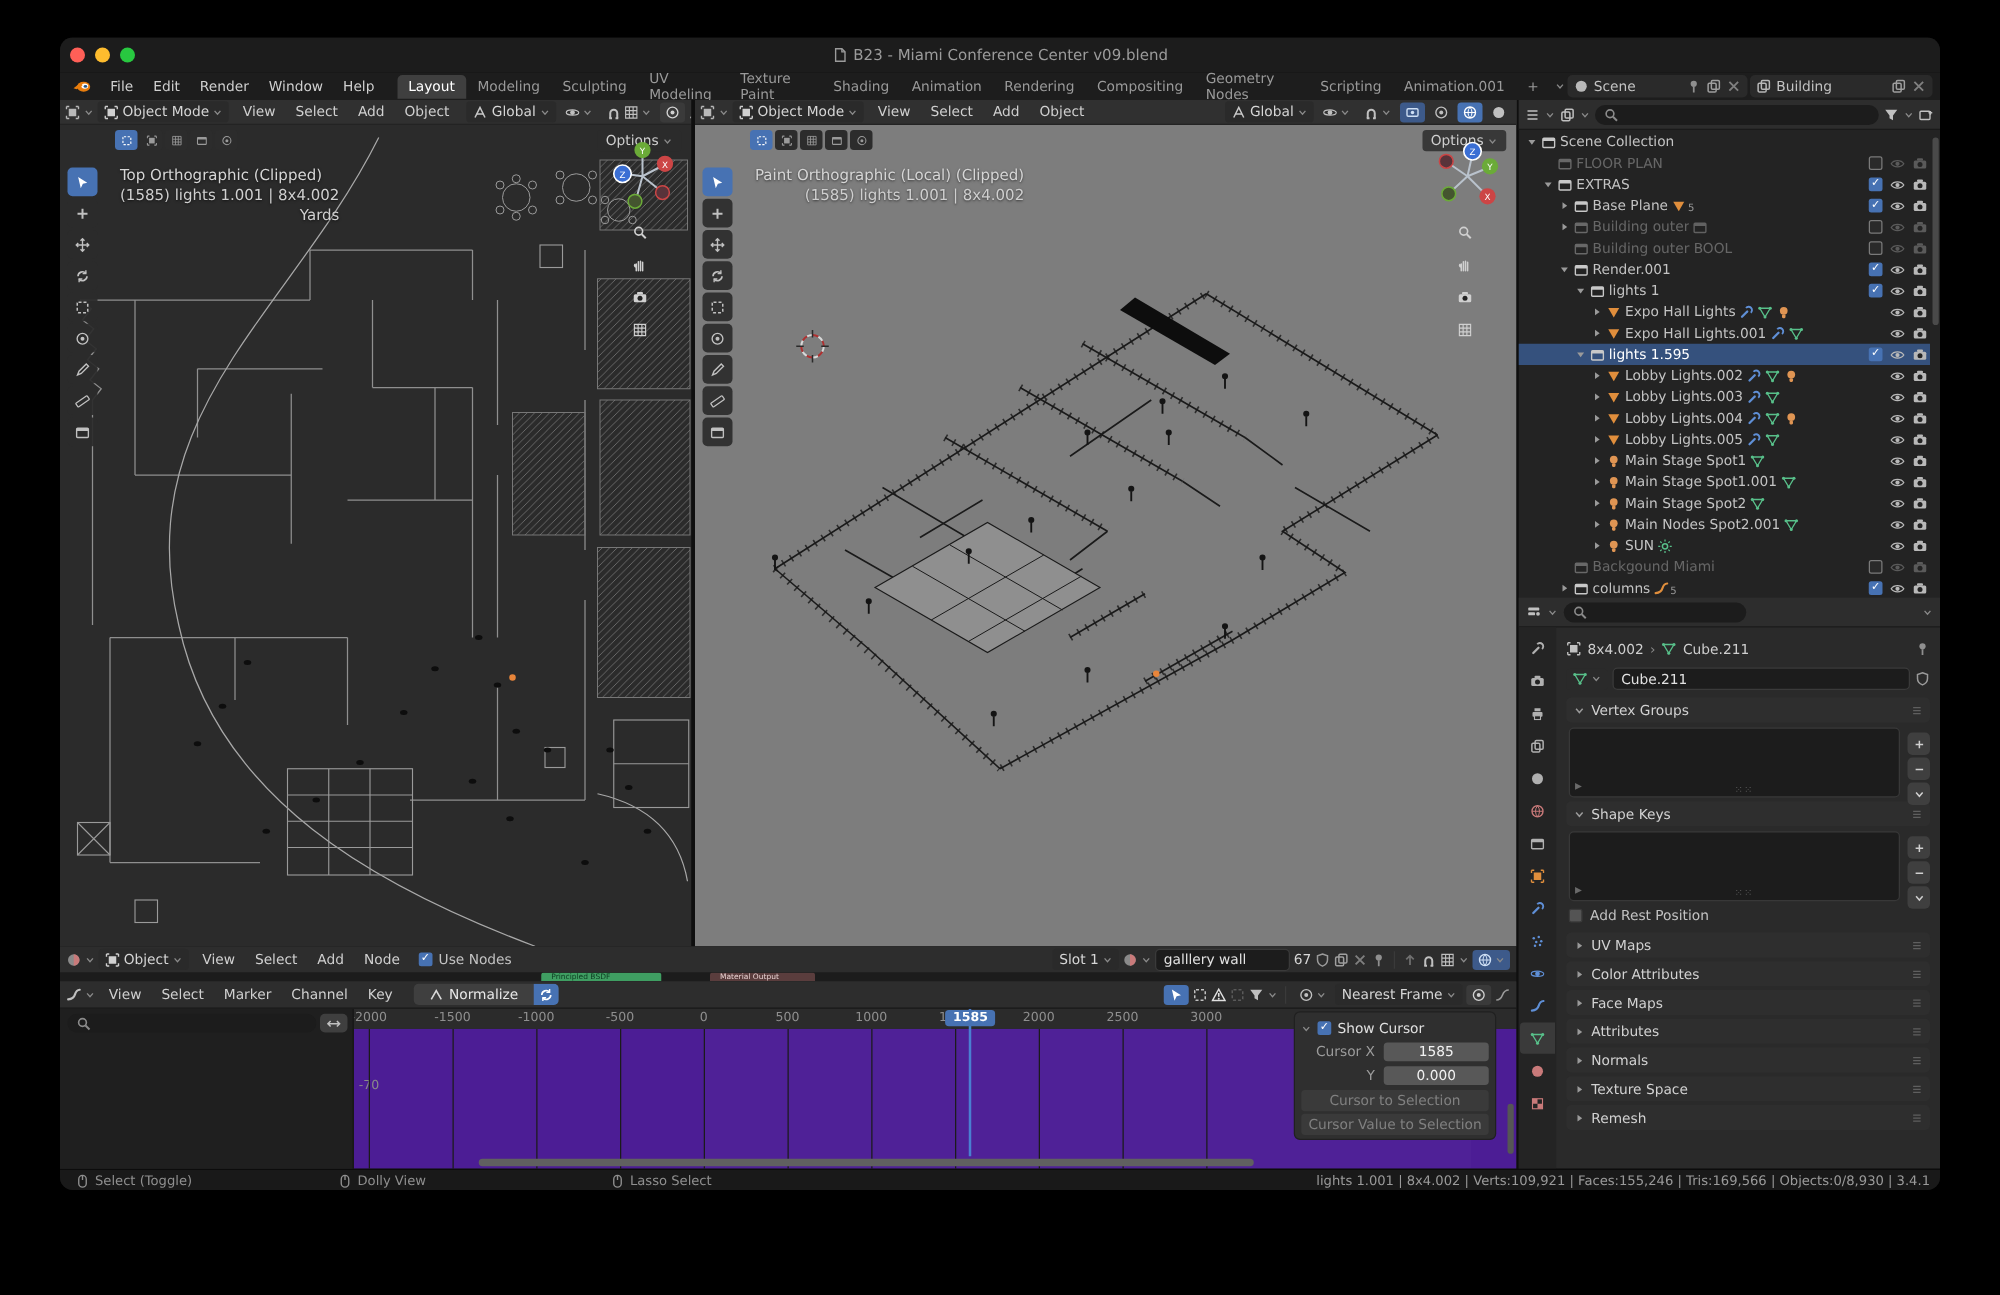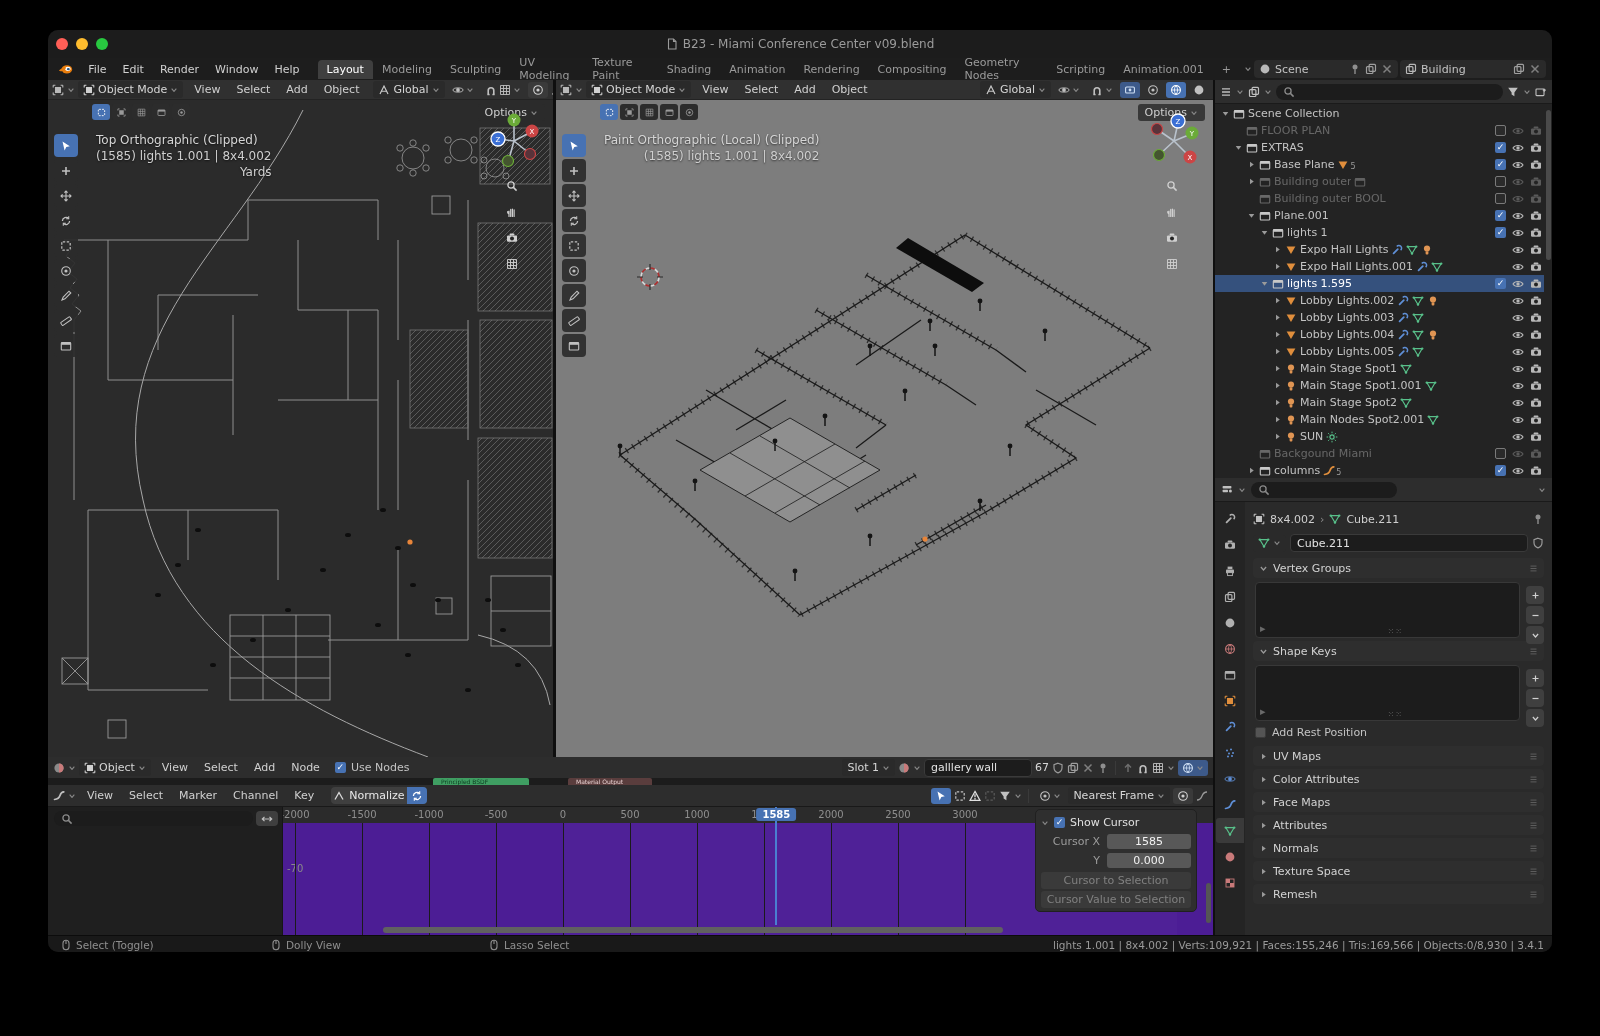--- a/index.html
+++ b/index.html
@@ -90,21 +90,21 @@
   .g-header { position:absolute; left:0; top:0; right:0; height:22px; background:#2d2d2d; border-bottom:1px solid #191919; display:flex; align-items:center; gap:3px; padding:0 5px; z-index:4; }
   .g-chan { position:absolute; left:0; top:22px; width:235px; bottom:0; background:#1f1f1f; border-right:1px solid #161616; z-index:2; }
   .g-ruler { position:absolute; left:235px; top:22px; right:0; height:16px; background:#2b2b2b; z-index:1; overflow:hidden; }
   .g-tick { position:absolute; top:2px; transform:translateX(-50%); color:#8f8f8f; font-size:10px; }
   .g-content { position:absolute; left:235px; top:38px; right:0; bottom:0; background:#4c1d95; overflow:hidden; }
   .g-band { position:absolute; top:0; bottom:0; background:rgba(255,255,255,.018); }
   .g-grid { position:absolute; top:0; bottom:0; width:1px; background:#1b1b1b; }
   .playhead { position:absolute; top:22px; bottom:10px; width:2px; background:#4a7fd1; z-index:3; }
   .framebadge { position:absolute; top:23px; transform:translateX(-50%); background:#4772b3; color:#fff; font-size:10px; font-weight:bold; padding:1px 6px; border-radius:3px; z-index:4; }
   .norm-btn { display:flex; align-items:center; background:#3f3f3f; border-radius:4px; overflow:hidden; height:17px; }
-  .norm-btn .seg1 { display:flex; gap:4px; align-items:flex-end; padding:0 2px; color:#e8e8e8; }
+  .norm-btn .seg1 { display:flex; gap:4px; align-items:flex-end; padding:0 12px; color:#e8e8e8; }
   .norm-btn .seg2 { background:#4772b3; color:#fff; width:20px; height:17px; display:flex; align-items:center; justify-content:center; }
   .cursor-panel { position:absolute; right:16px; top:24px; width:162px; background:#2f2f2f; border:1px solid #202020; border-radius:5px; z-index:5; padding:3px 5px; }
   .cp-row { display:flex; align-items:center; gap:5px; height:19px; }
   .cp-lab { flex:1; text-align:right; color:#9c9c9c; padding-right:2px; }
   .cp-val { width:84px; background:#585858; border-radius:3px; height:15px; color:#f2f2f2; text-align:center; line-height:15px; }
   .cp-btn { height:17px; background:#3a3a3a; border-radius:3px; color:#808080; display:flex; align-items:center; justify-content:center; margin-top:2px; }
   .g-hscroll { position:absolute; left:335px; bottom:2px; width:620px; height:6px; background:#606060; border-radius:3px; z-index:3; }
   .g-vscroll { position:absolute; right:2px; bottom:12px; width:5px; height:40px; background:#555; border-radius:3px; z-index:3; }
   
   #statusbar { position:absolute; left:0; top:905px; width:1504px; height:17px; background:#191919; border-top:1px solid #0c0c0c; color:#8f8f8f; font-size:10.5px; }
@@ -1045,21 +1045,21 @@
               <svg viewBox="0 0 12 12" class="ic sm" style="color: rgb(154, 154, 154);">
                 <path d="M2.3 4L6 9L9.7 4Z" fill="currentColor"></path>
               </svg>
             </span>
             <span class="olic" style="display: inline-flex;">
               <svg viewBox="0 0 12 12" class="ic " style="color: rgb(200, 200, 200);">
                 <rect x="1.3" y="2.6" width="9.4" height="7.4" rx="0.8" fill="none" stroke="currentColor" stroke-width="1.1"></rect>
                 <rect x="1.3" y="2.6" width="9.4" height="2.2" fill="currentColor"></rect>
               </svg>
             </span>
-            <span class="lbl">Plane.001</span>
+            <span class="lbl">Render.001</span>
             <div class="ol-right">
               <span class="cb">✓</span>
               <span style="display: inline-flex;">
                 <svg viewBox="0 0 12 12" class="ic " style="color: rgb(184, 184, 184);">
                   <path d="M1 6C3 2.7 9 2.7 11 6C9 9.3 3 9.3 1 6Z" fill="none" stroke="currentColor" stroke-width="1.1"></path>
                   <circle cx="6" cy="6" r="1.7" fill="currentColor"></circle>
                 </svg>
               </span>
               <span style="display: inline-flex;">
                 <svg viewBox="0 0 12 12" class="ic " style="color: rgb(184, 184, 184);">

